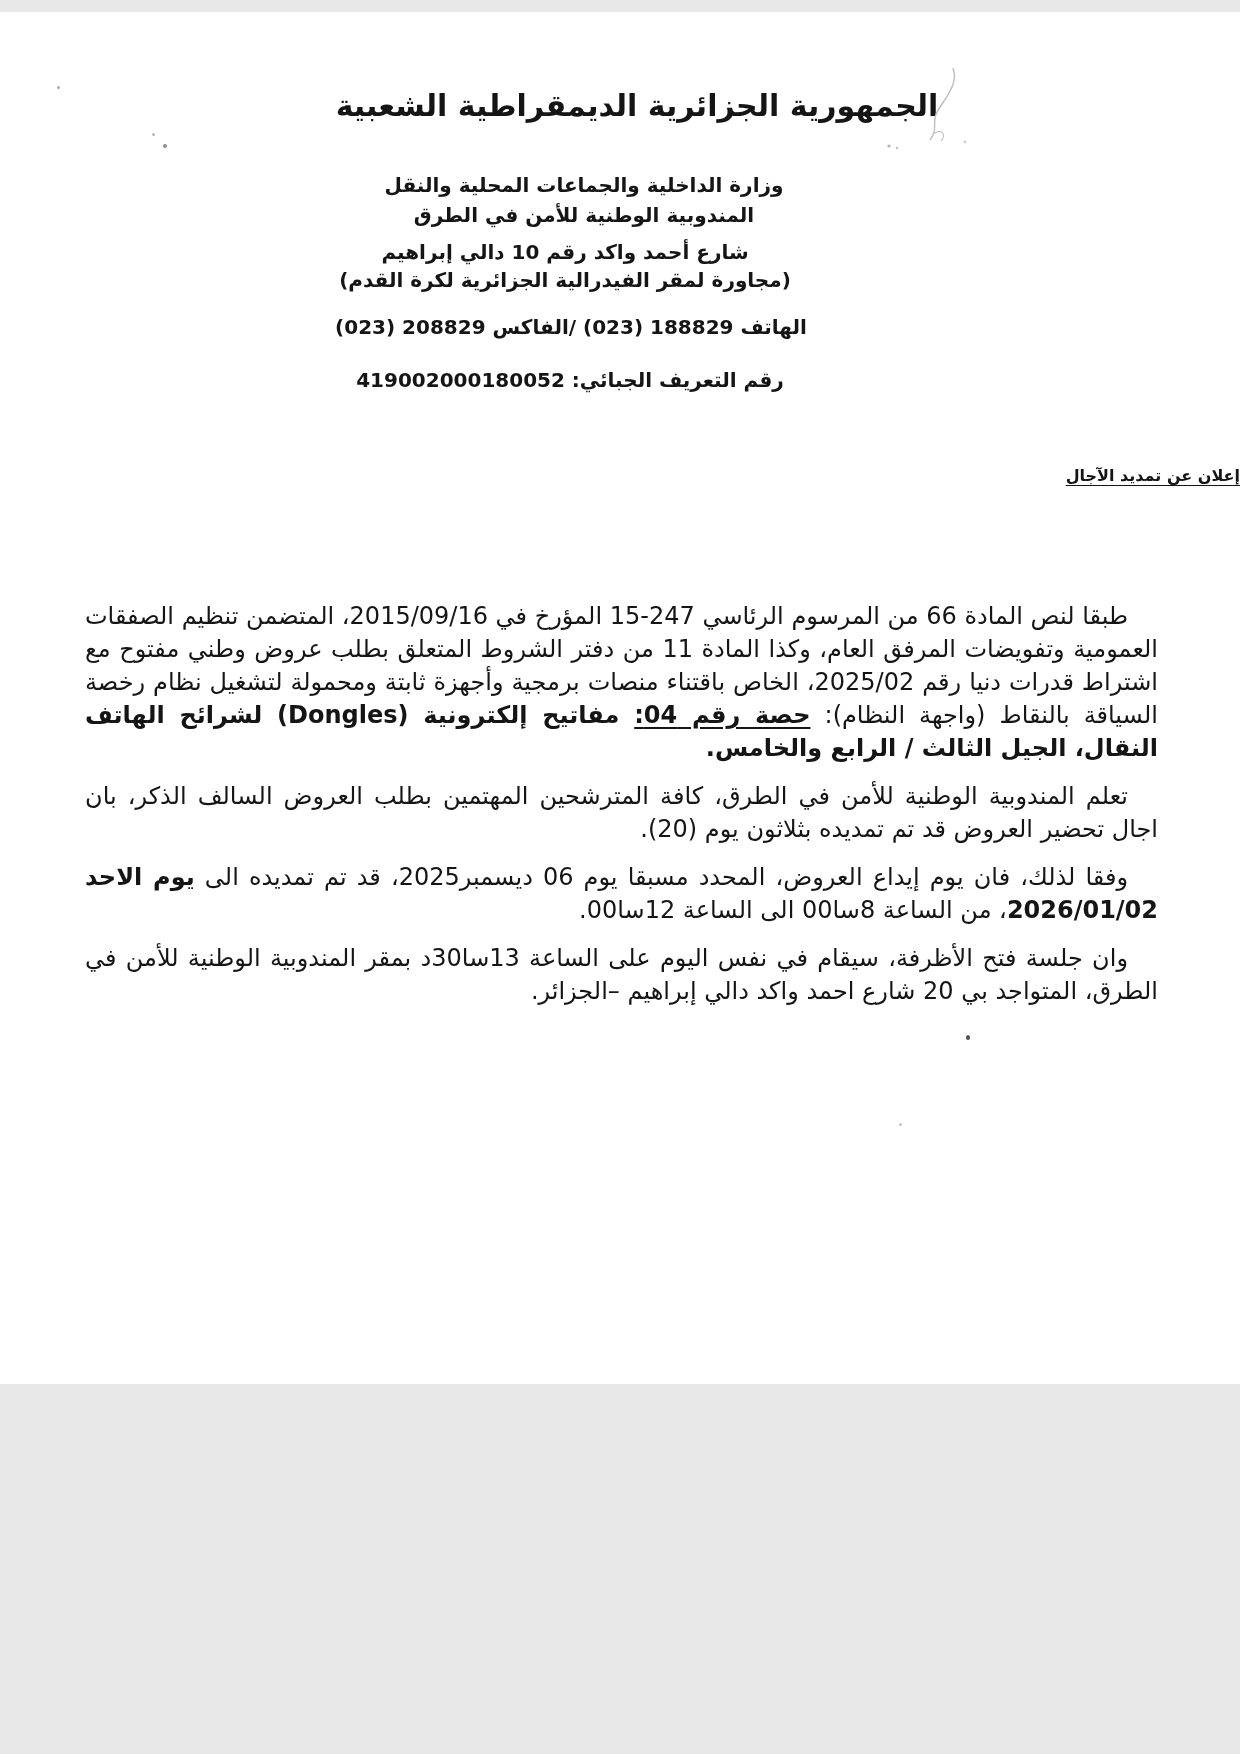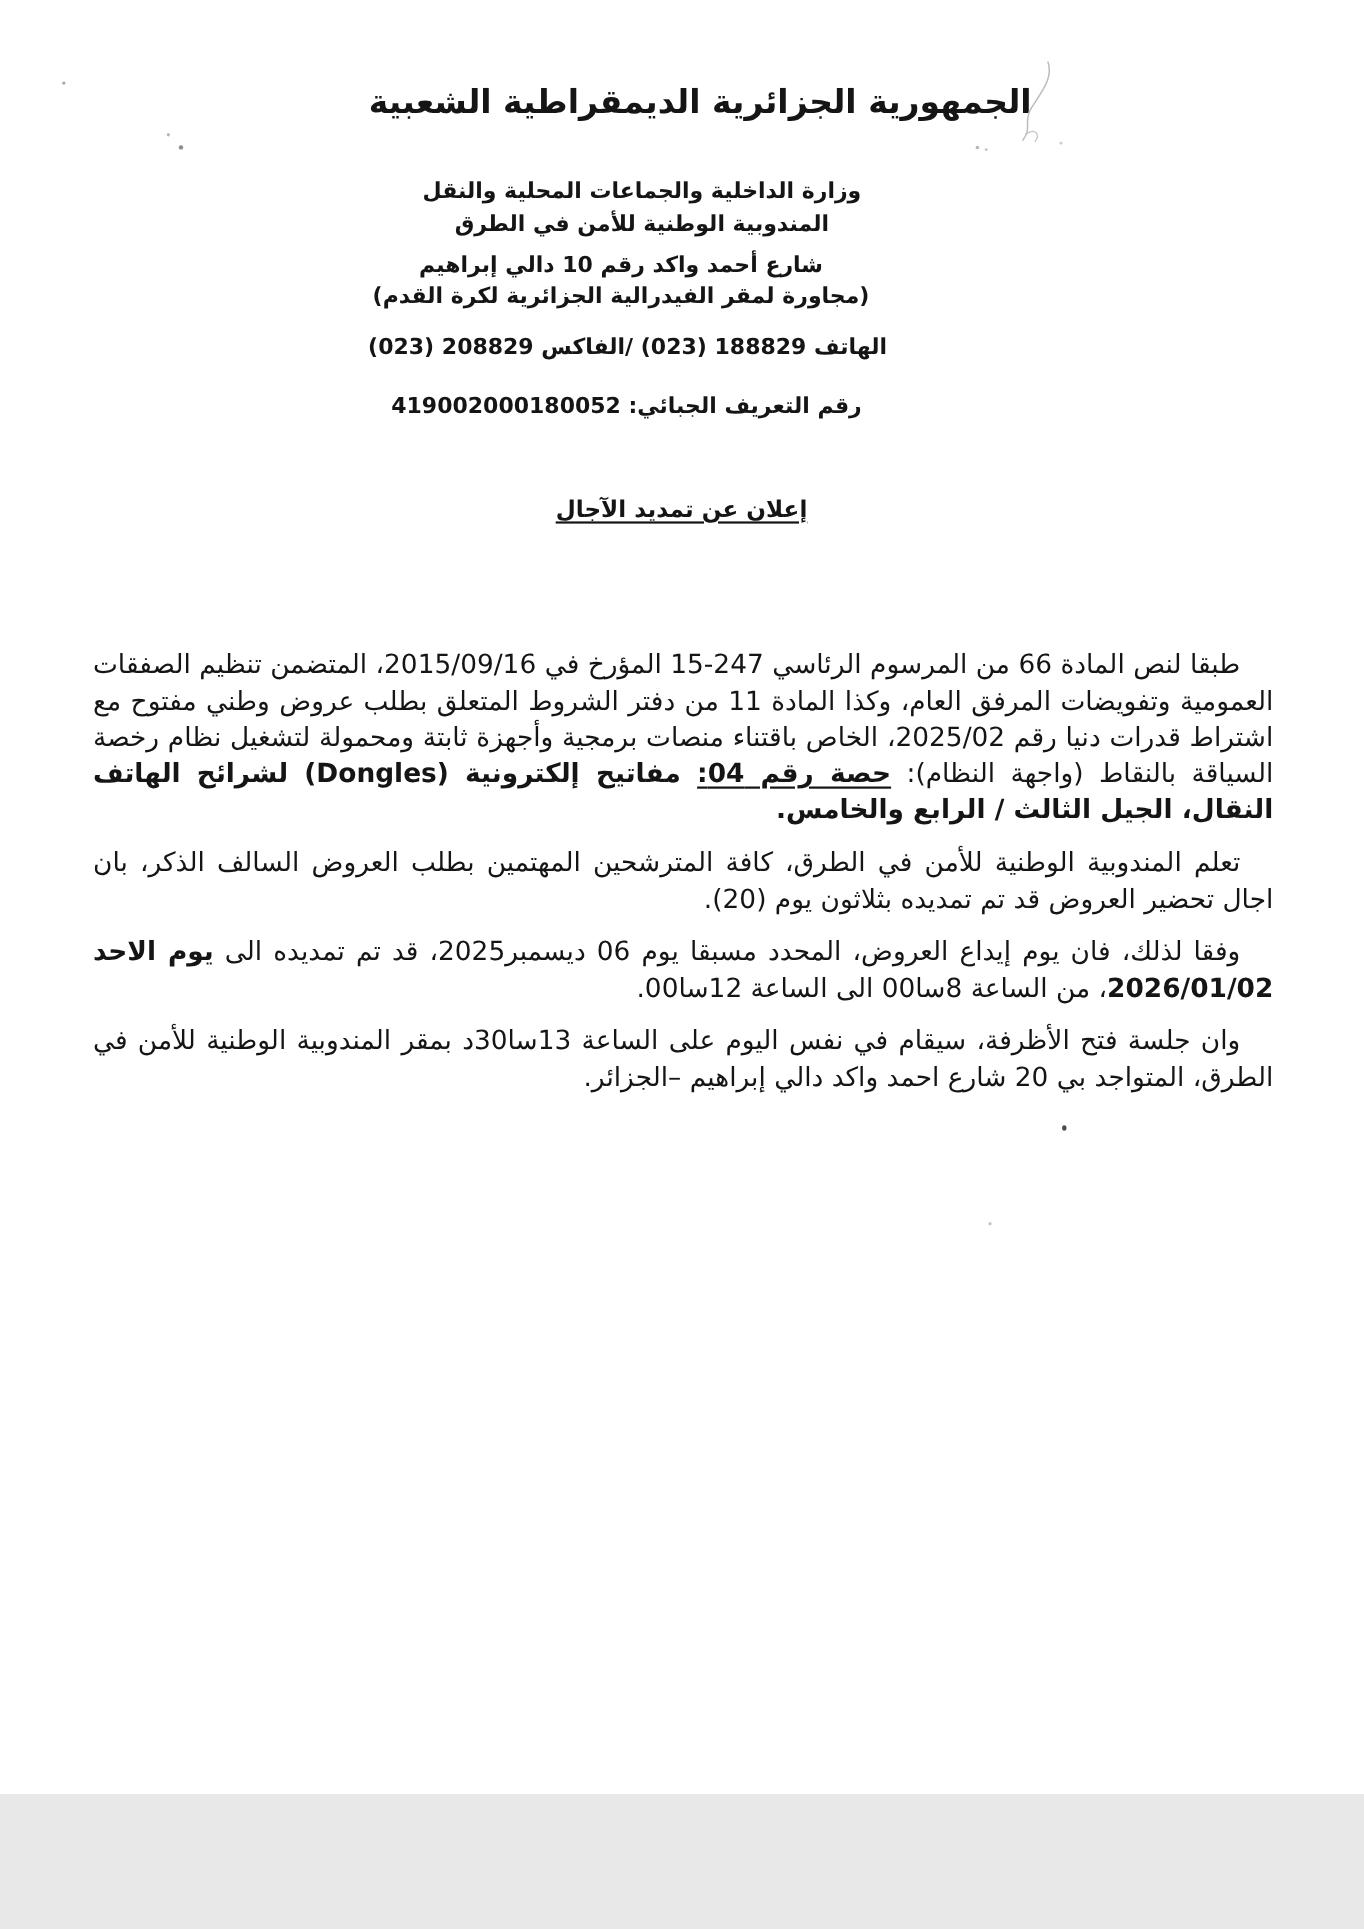--- a/index.html
+++ b/index.html
@@ -1,32 +1,32 @@
 <!DOCTYPE html>
 <html lang="ar"><head>
 <meta charset="utf-8">
 <style>
   html,body{margin:0;padding:0;background:#e8e8e8;}
   .page{
     position:relative;
-    width:1240px;height:1631px;
-    margin:0 auto;
+    width:1240px;height:1372px;
+    margin:12px auto;
     background:#ffffff;
     direction:rtl;
     font-family:"DejaVu Sans",sans-serif;
     color:#151515;
     overflow:hidden;
   }
   .centerline{position:absolute;left:0;width:100%;text-align:center;white-space:nowrap;}
   .republic{top:76px;font-size:30px;font-weight:bold;transform:translateX(17px);letter-spacing:0;}
   .ministry-block{top:158px;font-size:20px;font-weight:bold;line-height:30px;transform:translateX(-36px);}
   .addr-block{top:226px;font-size:20px;font-weight:bold;line-height:28px;transform:translateX(-55px);}
   .phone-line{top:303px;font-size:20px;font-weight:bold;transform:translateX(-49px);}
   .tax-line{top:356px;font-size:20px;font-weight:bold;transform:translateX(-50px);}
-  .ann-title{top:446px;font-size:21px;font-weight:bold;line-height:35px;}
+  .ann-title{top:446px;font-size:16px;font-weight:bold;line-height:35px;text-align:right;}
   .ann-title .t{display:block;}
   .ann-title .t span{text-decoration:underline;text-underline-offset:4px;}
   .doc-body{
     position:absolute;top:588px;right:82px;left:85px;
     font-size:24px;line-height:33px;
     text-align:justify;
   }
   .doc-body p{margin:0 0 15px 0;text-indent:30px;}
   .doc-footer{
     position:absolute;top:1710px;left:530px;transform:translateX(-50%);

